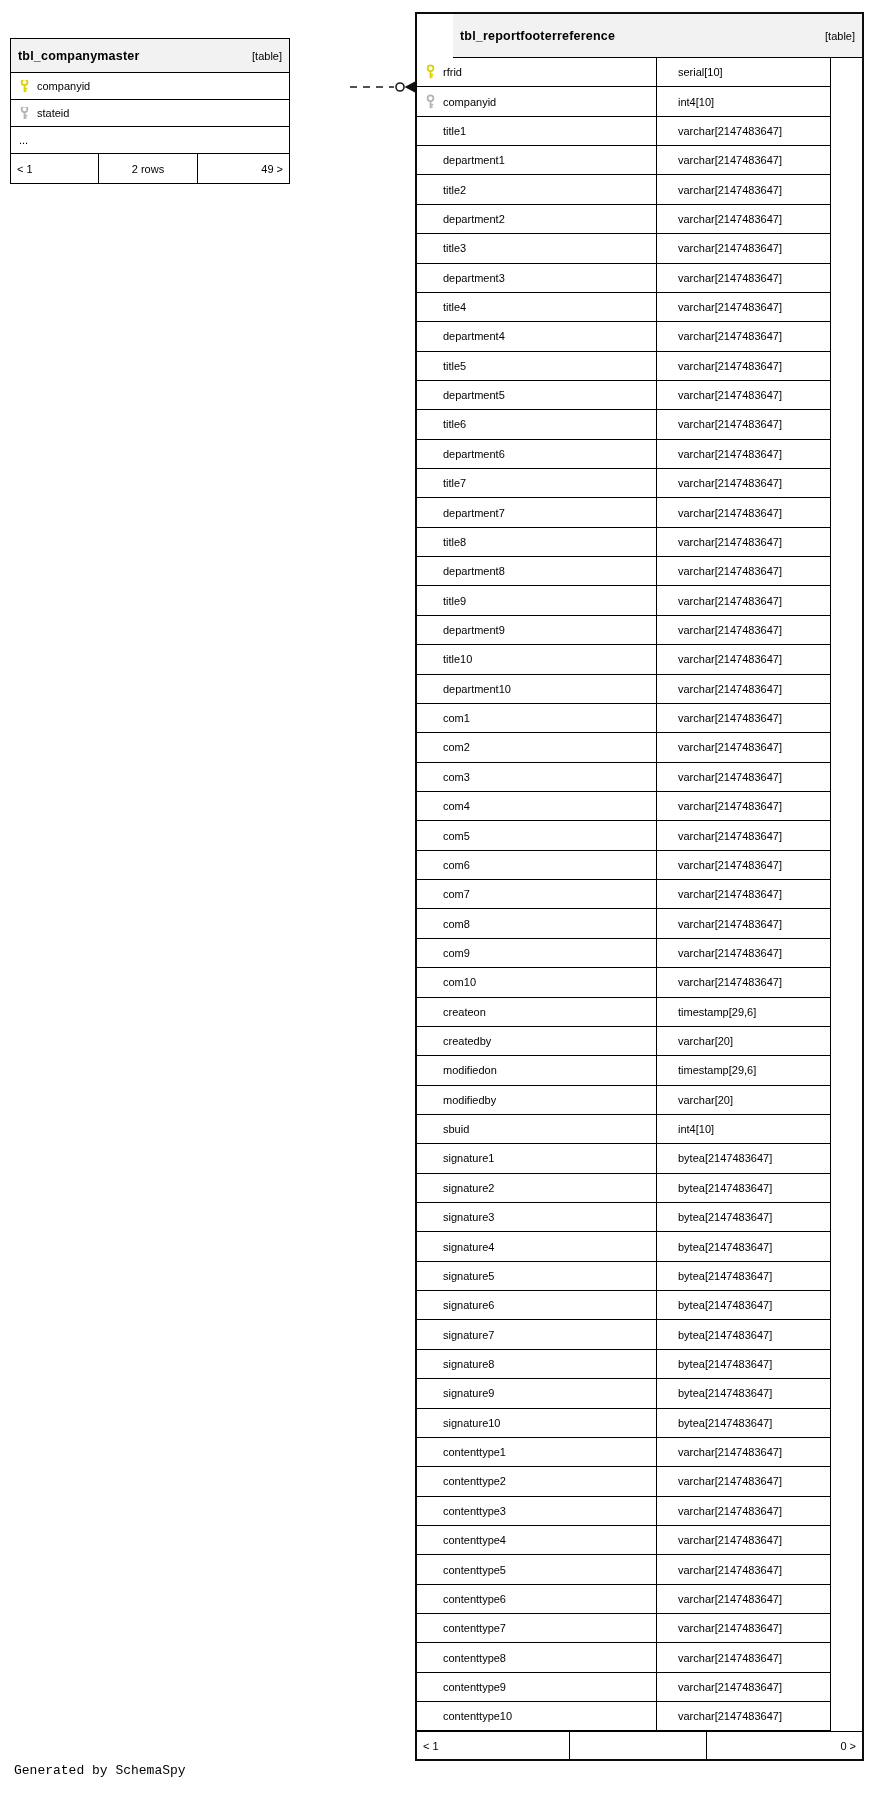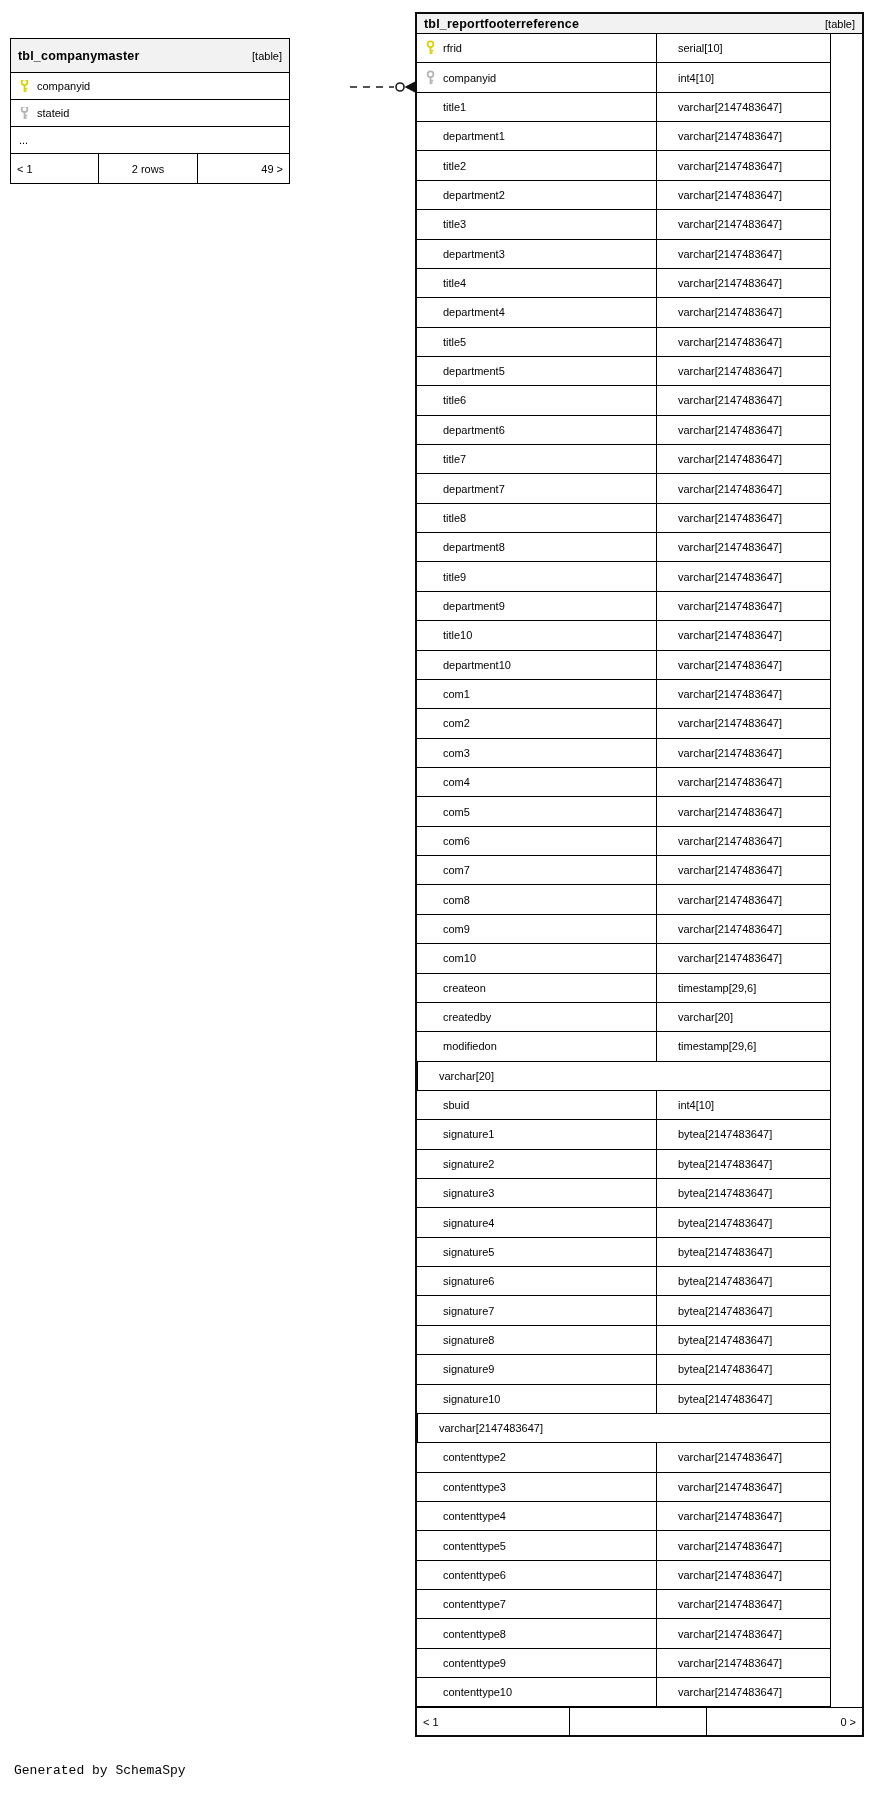--- a/index.html
+++ b/index.html
@@ -10,21 +10,21 @@
   
   .tblnode{position:absolute;background:#fff;box-sizing:border-box;}
   .tbl-left{left:10px;top:38px;width:280px;border:1px solid #000;}
   .tbl-right{left:415px;top:12px;width:449px;border:2px solid #0d0d0d;}
   .tbl-header{
     display:flex;align-items:center;justify-content:space-between;
     background:#f2f2f2;border-bottom:1px solid #000;box-sizing:border-box;
     padding:0 7px;
   }
   .tbl-left .tbl-header{height:34px;}
-  .tbl-right .tbl-header{height:20px;}
+  .tbl-right .tbl-header{height:44px;margin-left:36px;}
   .tbl-title{font-weight:700;font-size:12.5px;letter-spacing:.2px;}
   .tbl-badge{font-size:11px;color:#000;}
   
   .row{display:flex;align-items:center;box-sizing:border-box;border-bottom:1px solid #000;background:#fff;}
   .tbl-left .row{height:27px;}
   .cell-name{position:relative;display:flex;align-items:center;box-sizing:border-box;
     padding-left:26px;font-size:11px;white-space:nowrap;overflow:hidden;}
   .keyicon{position:absolute;left:8px;top:50%;transform:translateY(-50%);width:11px;height:16px;line-height:0;}
   .keyicon.pk{color:#d8d200;}
   .keyicon.fk{color:#b3b3b3;}
@@ -424,20 +424,24 @@
           <div class="row">
     <div class="cell-name">
 
       <span>modifiedon</span>
     </div>
     <div class="cell-type">
       <span>timestamp[29,6]</span>
     </div>
   </div>
           <div class="row">
+    <div class="cell-name">
+
+      <span>modifiedby</span>
+    </div>
     <div class="cell-type">
       <span>varchar[20]</span>
     </div>
   </div>
           <div class="row">
     <div class="cell-name">
 
       <span>sbuid</span>
     </div>
     <div class="cell-type">
@@ -528,20 +532,24 @@
           <div class="row">
     <div class="cell-name">
 
       <span>signature10</span>
     </div>
     <div class="cell-type">
       <span>bytea[2147483647]</span>
     </div>
   </div>
           <div class="row">
+    <div class="cell-name">
+
+      <span>contenttype1</span>
+    </div>
     <div class="cell-type">
       <span>varchar[2147483647]</span>
     </div>
   </div>
           <div class="row">
     <div class="cell-name">
 
       <span>contenttype2</span>
     </div>
     <div class="cell-type">

